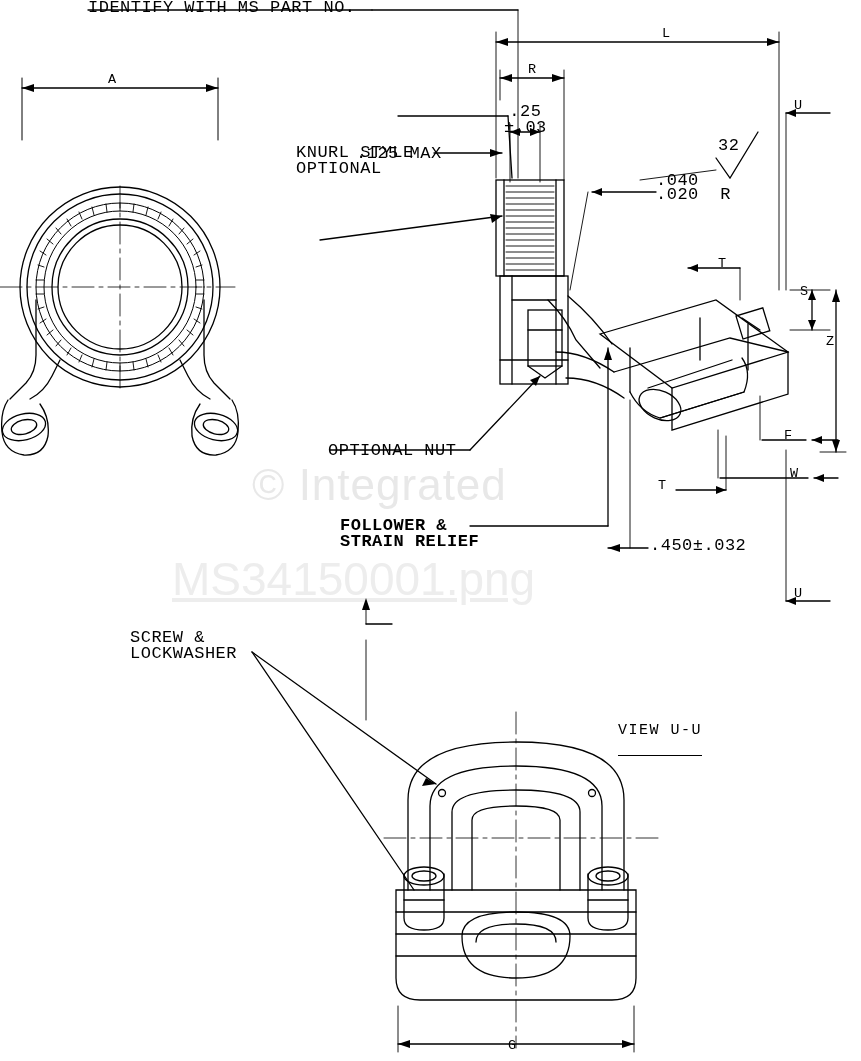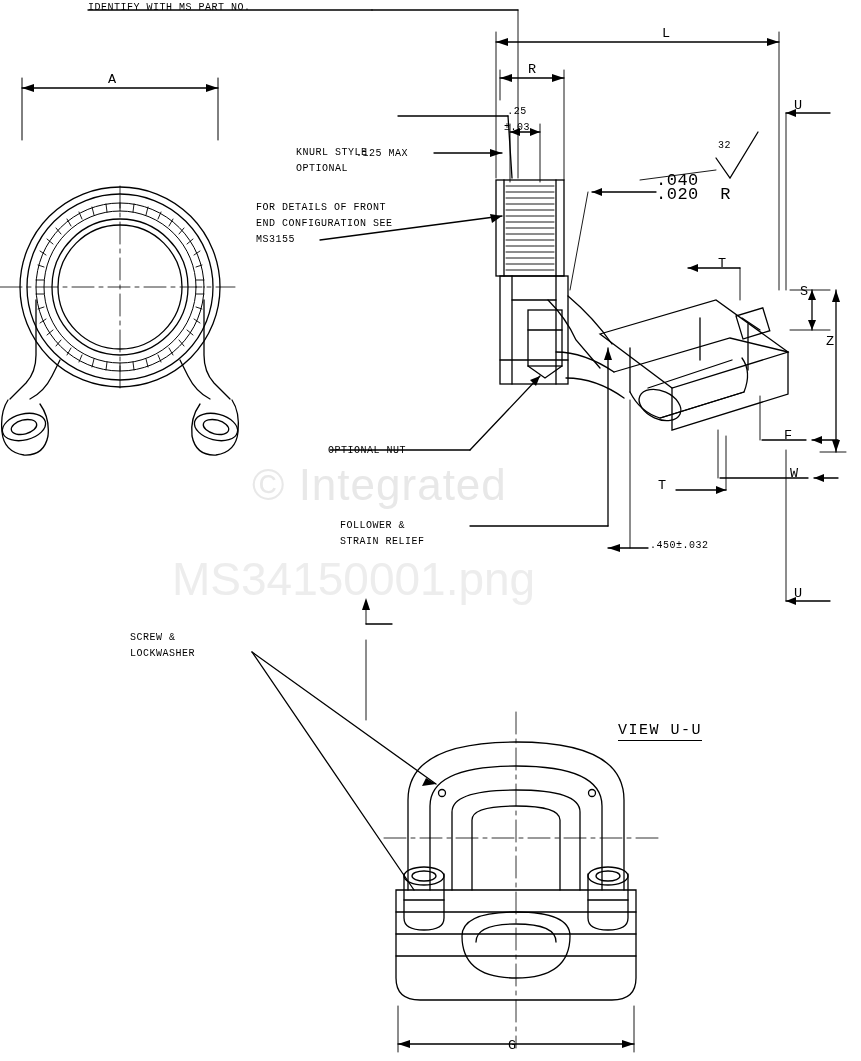--- a/index.html
+++ b/index.html
@@ -11,21 +11,21 @@
     position: relative;
     width: 861px;
     height: 1061px;
     background: #ffffff;
     overflow: hidden;
     font-family: "Liberation Sans", sans-serif;
   }
   .lbl {
     position: absolute;
     font-family: "Liberation Mono", monospace;
-    font-size: 10px;
+    font-size: 17px;
     line-height: 16px;
     letter-spacing: 0.5px;
     color: #000000;
     white-space: pre;
   }
   .lbl.small {
     font-size: 17px;
     line-height: 14px;
   }
   .dim {
@@ -36,21 +36,21 @@
     white-space: pre;
   }
   .viewlabel {
     position: absolute;
     font-family: "Liberation Mono", monospace;
     font-size: 15px;
     letter-spacing: 1.5px;
     color: #000000;
     white-space: pre;
     border-bottom: 1.5px solid #000;
-    padding-bottom: 1px;
+    padding-bottom: 16px;
   }
   svg.layer {
     position: absolute;
     left: 0;
     top: 0;
     width: 861px;
     height: 1061px;
   }
   .wm {
     position: absolute;
@@ -69,21 +69,21 @@
     white-space: pre;
     user-select: none;
   }
 </style>
 </head>
 <body>
 
 <div id="page">
 
   <div class="wm" style="left:252px; top:460px;">© Integrated</div>
-  <div class="wm2" style="left:172px; top:552px;">MS34150001.png</div>
+  <div class="wm2" style="left:172px; top:552px;text-decoration:underline;">MS34150001.png</div>
 
   <svg class="layer" viewBox="0 0 861 1061">
     <g stroke="#000" fill="none" stroke-width="1.3" stroke-linecap="round">
 
       <line x1="22" y1="88" x2="218" y2="88"></line>
       <polygon points="22,88 34,84 34,92" fill="#000" stroke="none"></polygon>
       <polygon points="218,88 206,84 206,92" fill="#000" stroke="none"></polygon>
       <line x1="22" y1="78" x2="22" y2="140" stroke-width="1"></line>
       <line x1="218" y1="78" x2="218" y2="140" stroke-width="1"></line>
 
@@ -335,27 +335,24 @@
       <polygon points="366,598 362,610 370,610" fill="#000" stroke="none"></polygon>
 
     </g>
   </svg>
 
   <div class="lbl" style="left:88px; top:0px;">IDENTIFY WITH MS PART NO.</div>
 
   <div class="lbl" style="left:296px; top:98px;margin-top:47px;">KNURL STYLE
 OPTIONAL</div>
 
-  <div class="lbl" style="left:256px; top:200px;">FOR DETAILS OF FRONT
-END CONFIGURATION SEE
-MS3155</div>
 
   <div class="lbl" style="left:328px; top:443px;">OPTIONAL NUT</div>
 
-  <div class="lbl" style="left:340px; top:518px;">FOLLOWER &amp;
+  <div class="lbl" style="left:340px; top:518px;font-weight:bold;">FOLLOWER &amp;
 STRAIN RELIEF</div>
 
   <div class="lbl" style="left:130px; top:630px;">SCREW &amp;
 LOCKWASHER</div>
 
 
   <div class="viewlabel" style="left:618px; top:722px;">VIEW U-U</div>
 
   <div class="dim" style="left:108px; top:72px;">A</div>
   <div class="dim" style="left:662px; top:26px;">L</div>

